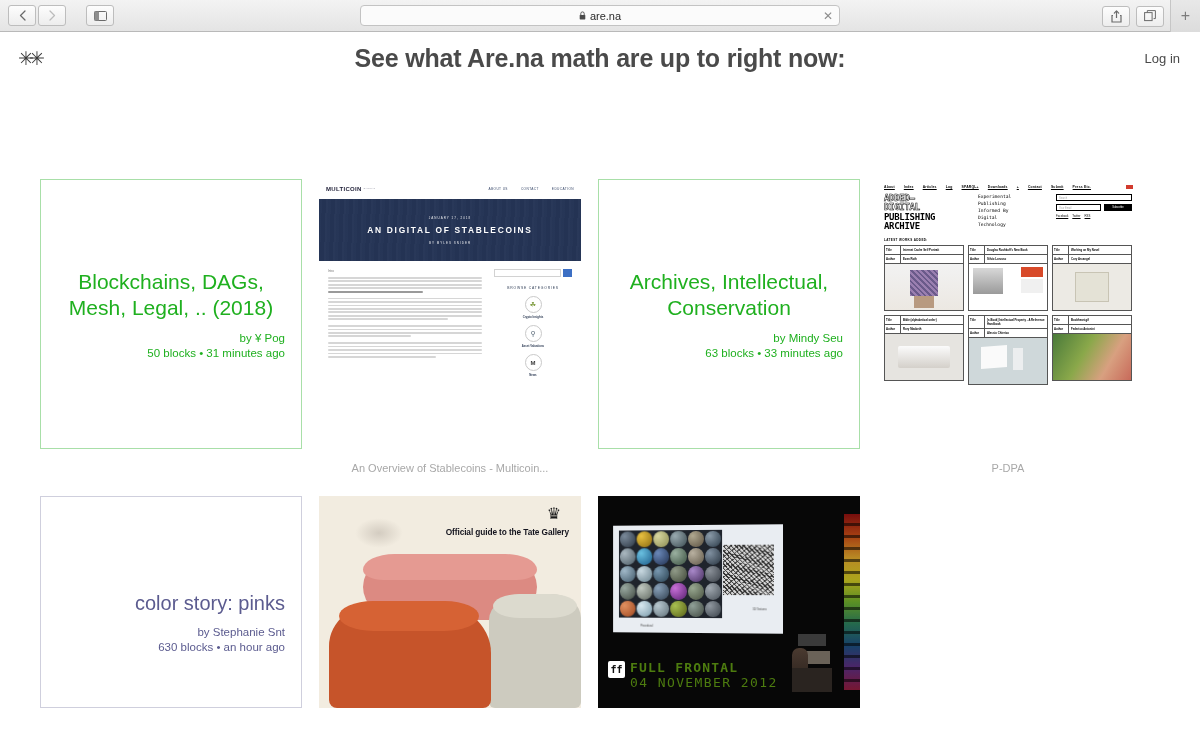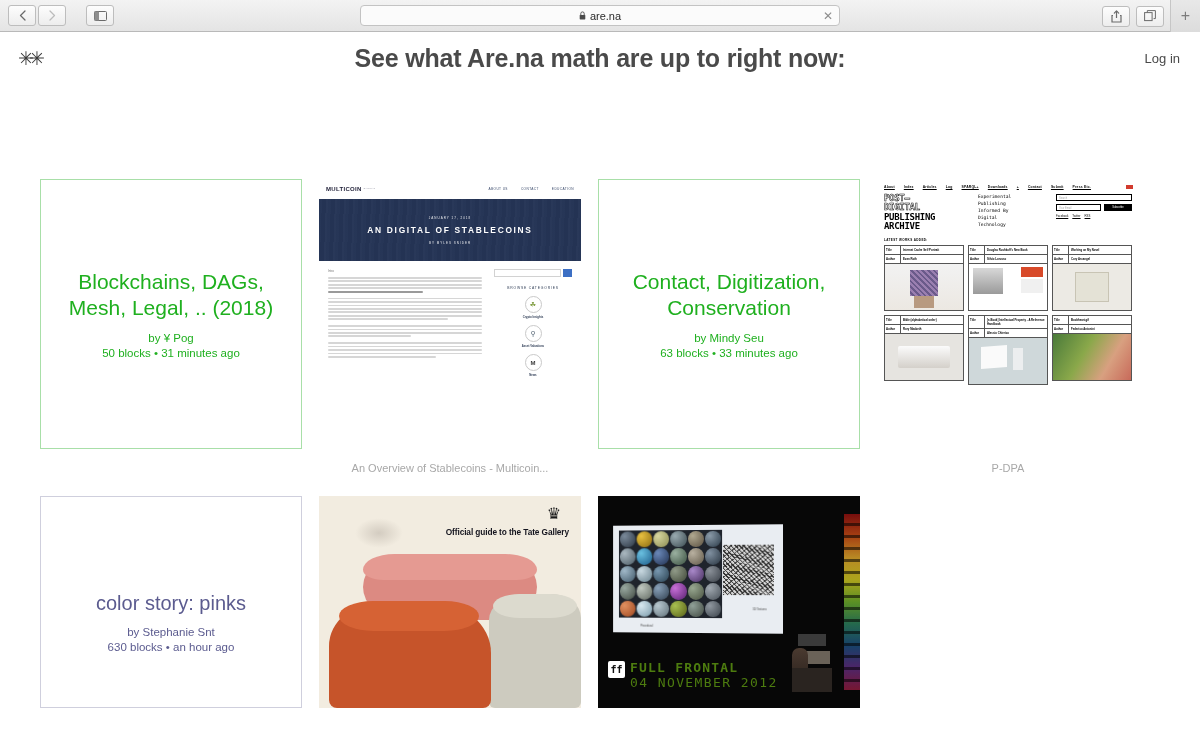--- a/index.html
+++ b/index.html
@@ -93,22 +93,22 @@
     column-gap: 17px;
     row-gap: 22px;
   }
   .cell { width: 262px; }
 
   
   .channel-card {
     height: 270px;
     border: 1px solid;
     display: flex; flex-direction: column;
-    align-items: center; justify-content: center;
-    padding: 12px 8px;
+    align-items: flex-end; justify-content: center;
+    padding: 12px 16px;
     background: #fff;
   }
   .channel-card.short { height: 212px; }
   .channel-card.green { border-color: #a8dfa8; }
   .channel-card.purple { border-color: #cfcfdd; }
   .ch-title {
     font-size: 21px; text-align: center; line-height: 1.23;
     margin-bottom: 11px;
   }
   .ch-title.small { font-size: 20px; margin-top: 40px; }
@@ -433,21 +433,21 @@
             </div>
           </div>
         </div>
       </div>
     </div>
     <div class="block-caption">An Overview of Stablecoins - Multicoin...</div>
   </div>
 
   <div class="cell">
     <div class="channel-card green">
-      <div class="ch-title green-text">Contact, Digitization, Conservation</div>
+      <div class="ch-title green-text">Archives, Intellectual, Conservation</div>
       <div class="ch-author green-text">by Mindy Seu</div>
       <div class="ch-meta green-text">63 blocks • 33 minutes ago</div>
     </div>
   </div>
 
   <div class="cell block-card">
     <div class="block-thumb">
       <div class="pd">
         <div class="pd-flag"></div>
         <div class="pd-nav">
@@ -457,21 +457,21 @@
           <span>Log</span>
           <span>SPARQL+</span>
           <span>Downloads</span>
           <span>+</span>
           <span>Contact</span>
           <span>Submit</span>
           <span>Press Etc.</span>
         </div>
         <div class="pd-top">
           <div class="pd-logo">
-            <div class="l1 outline">POST—</div>
+            <div class="l1 outline">ADDED—</div>
             <div class="l1 outline">DIGITAL</div>
             <div class="l1">PUBLISHING</div>
             <div class="l1">ARCHIVE</div>
           </div>
           <div class="pd-tag">
             <div>Experimental</div>
             <div>Publishing</div>
             <div>Informed By</div>
             <div>Digital</div>
             <div>Technology</div>

